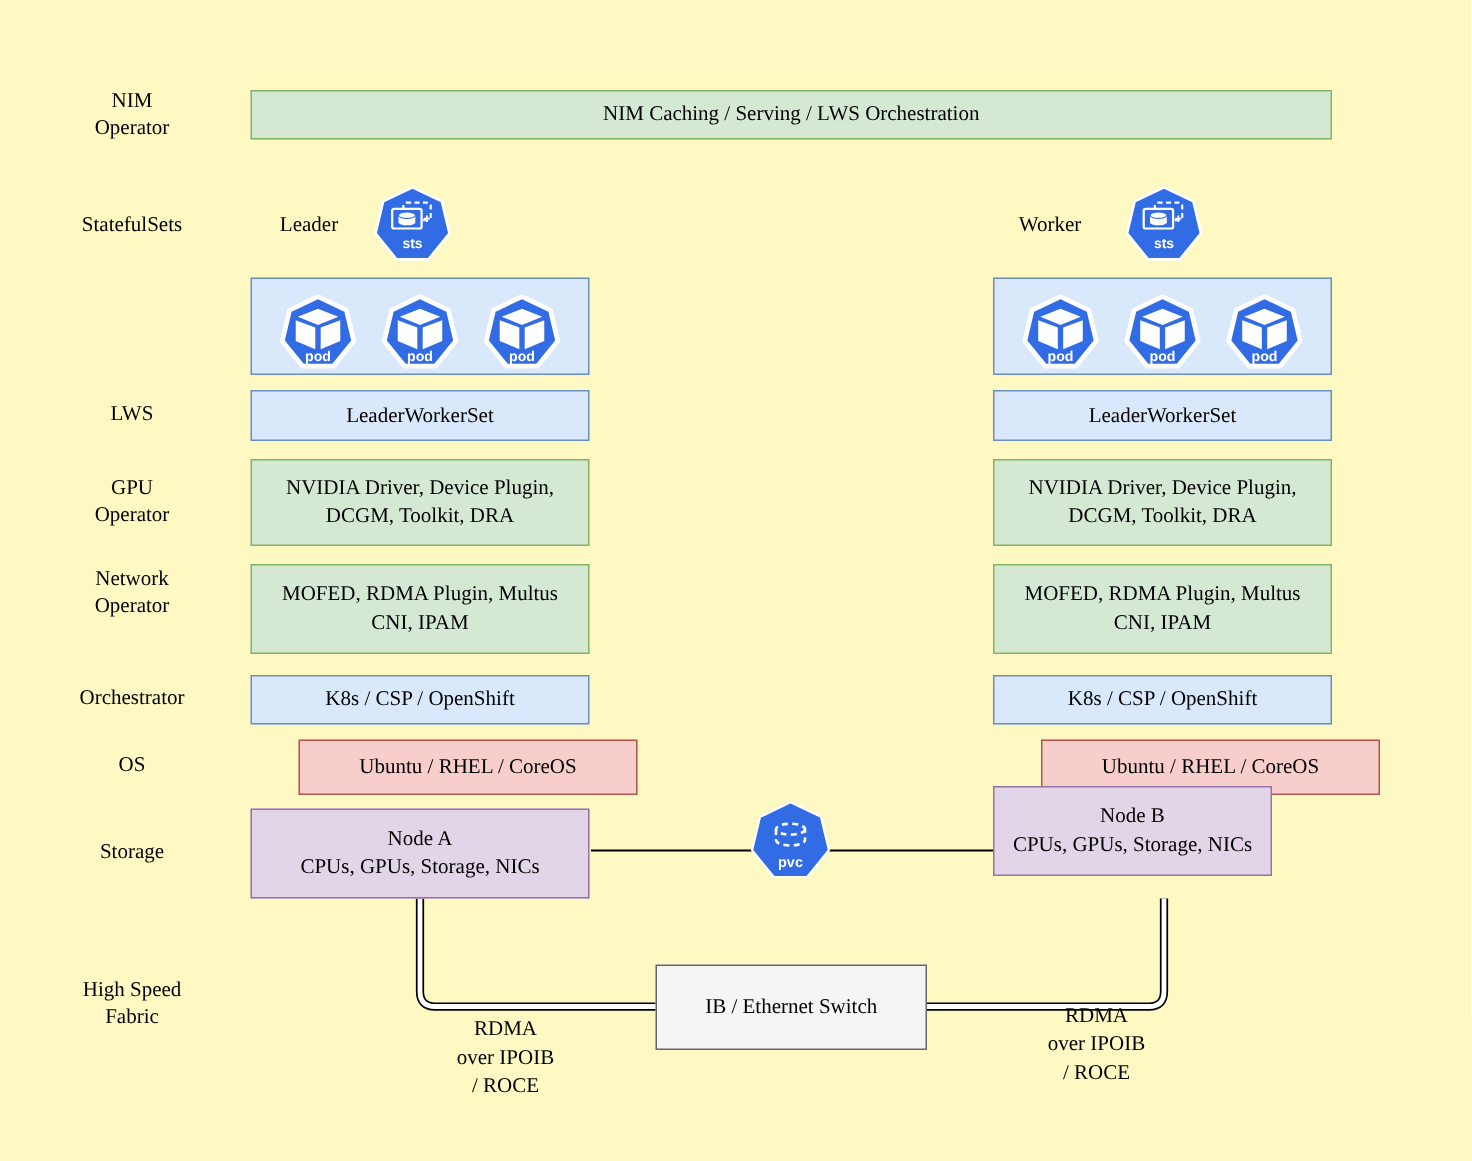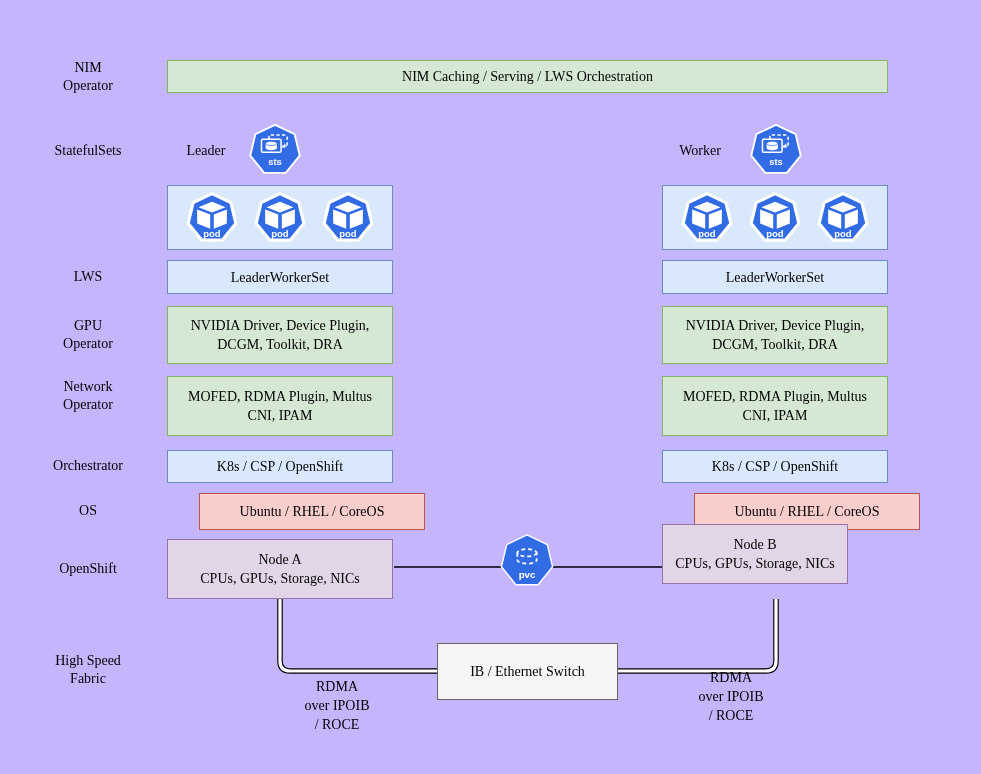--- a/index.html
+++ b/index.html
@@ -1,17 +1,17 @@
 <!DOCTYPE html>
 <html><head>
 <meta charset="utf-8">
 <style>
   html,body { margin:0; padding:0; background:#ffffff; }
   .canvas {
-    position:relative; width:981px; height:774px; background:#c4b5fd;
+    position:relative; width:981px; height:774px; background:#fef9c3;
     font-family:"Liberation Serif", serif; color:#000; overflow:hidden;
   }
   .wires { position:absolute; left:0; top:0; z-index:0; }
   .box {
     position:absolute; z-index:1; box-sizing:border-box; border:1px solid #000;
     display:flex; align-items:center; justify-content:center;
     text-align:center; font-size:14px; line-height:19px;
   }
   .txt { white-space:pre-line; }
   .green  { background:#d5e8d4; border-color:#82b366; }
@@ -22,21 +22,21 @@
   .rowlabel {
     position:absolute; left:8px; width:160px; z-index:1;
     display:flex; align-items:center; justify-content:center;
     text-align:center; font-size:14px; line-height:18px;
   }
   .freelabel {
     position:absolute; z-index:1; text-align:center;
     font-size:14px; line-height:18px;
   }
   .icon { position:absolute; z-index:2; }
-  .nims { gap:14px; }
+  .nims { gap:14px;align-items:flex-end; }
   .nims svg { flex:0 0 auto; }
   svg .icon-label {
     font-family:"Liberation Sans", sans-serif; font-weight:bold; fill:#ffffff;
   }
 </style>
 </head>
 <body>
 
 <div class="canvas">
 
@@ -51,21 +51,21 @@
   <div class="rowlabel txt" style="top:60px;height:33px;">NIM
 Operator</div>
   <div class="rowlabel txt" style="top:138px;height:26px;">StatefulSets</div>
   <div class="rowlabel txt" style="top:264px;height:26px;">LWS</div>
   <div class="rowlabel txt" style="top:314px;height:42px;">GPU
 Operator</div>
   <div class="rowlabel txt" style="top:375px;height:42px;">Network
 Operator</div>
   <div class="rowlabel txt" style="top:453px;height:26px;">Orchestrator</div>
   <div class="rowlabel txt" style="top:498px;height:26px;">OS</div>
-  <div class="rowlabel txt" style="top:556px;height:26px;">OpenShift</div>
+  <div class="rowlabel txt" style="top:556px;height:26px;">Storage</div>
   <div class="rowlabel txt" style="top:649px;height:42px;">High Speed
 Fabric</div>
 
   <div class="box green" style="left:167px;top:60px;width:721px;height:33px;">
     <span class="txt">NIM Caching / Serving / LWS Orchestration</span>
   </div>
 
   <div class="freelabel" style="left:170px;top:142px;width:72px;">Leader</div>
   <svg class="icon" style="left:247px;top:122px;" viewBox="0 0 120 120" width="56" height="56">
     <polygon points="60,6 102,26 113,72 83,109 37,109 7,72 18,26" fill="#326ce5" stroke="#fff" stroke-width="4" stroke-linejoin="round"></polygon>

